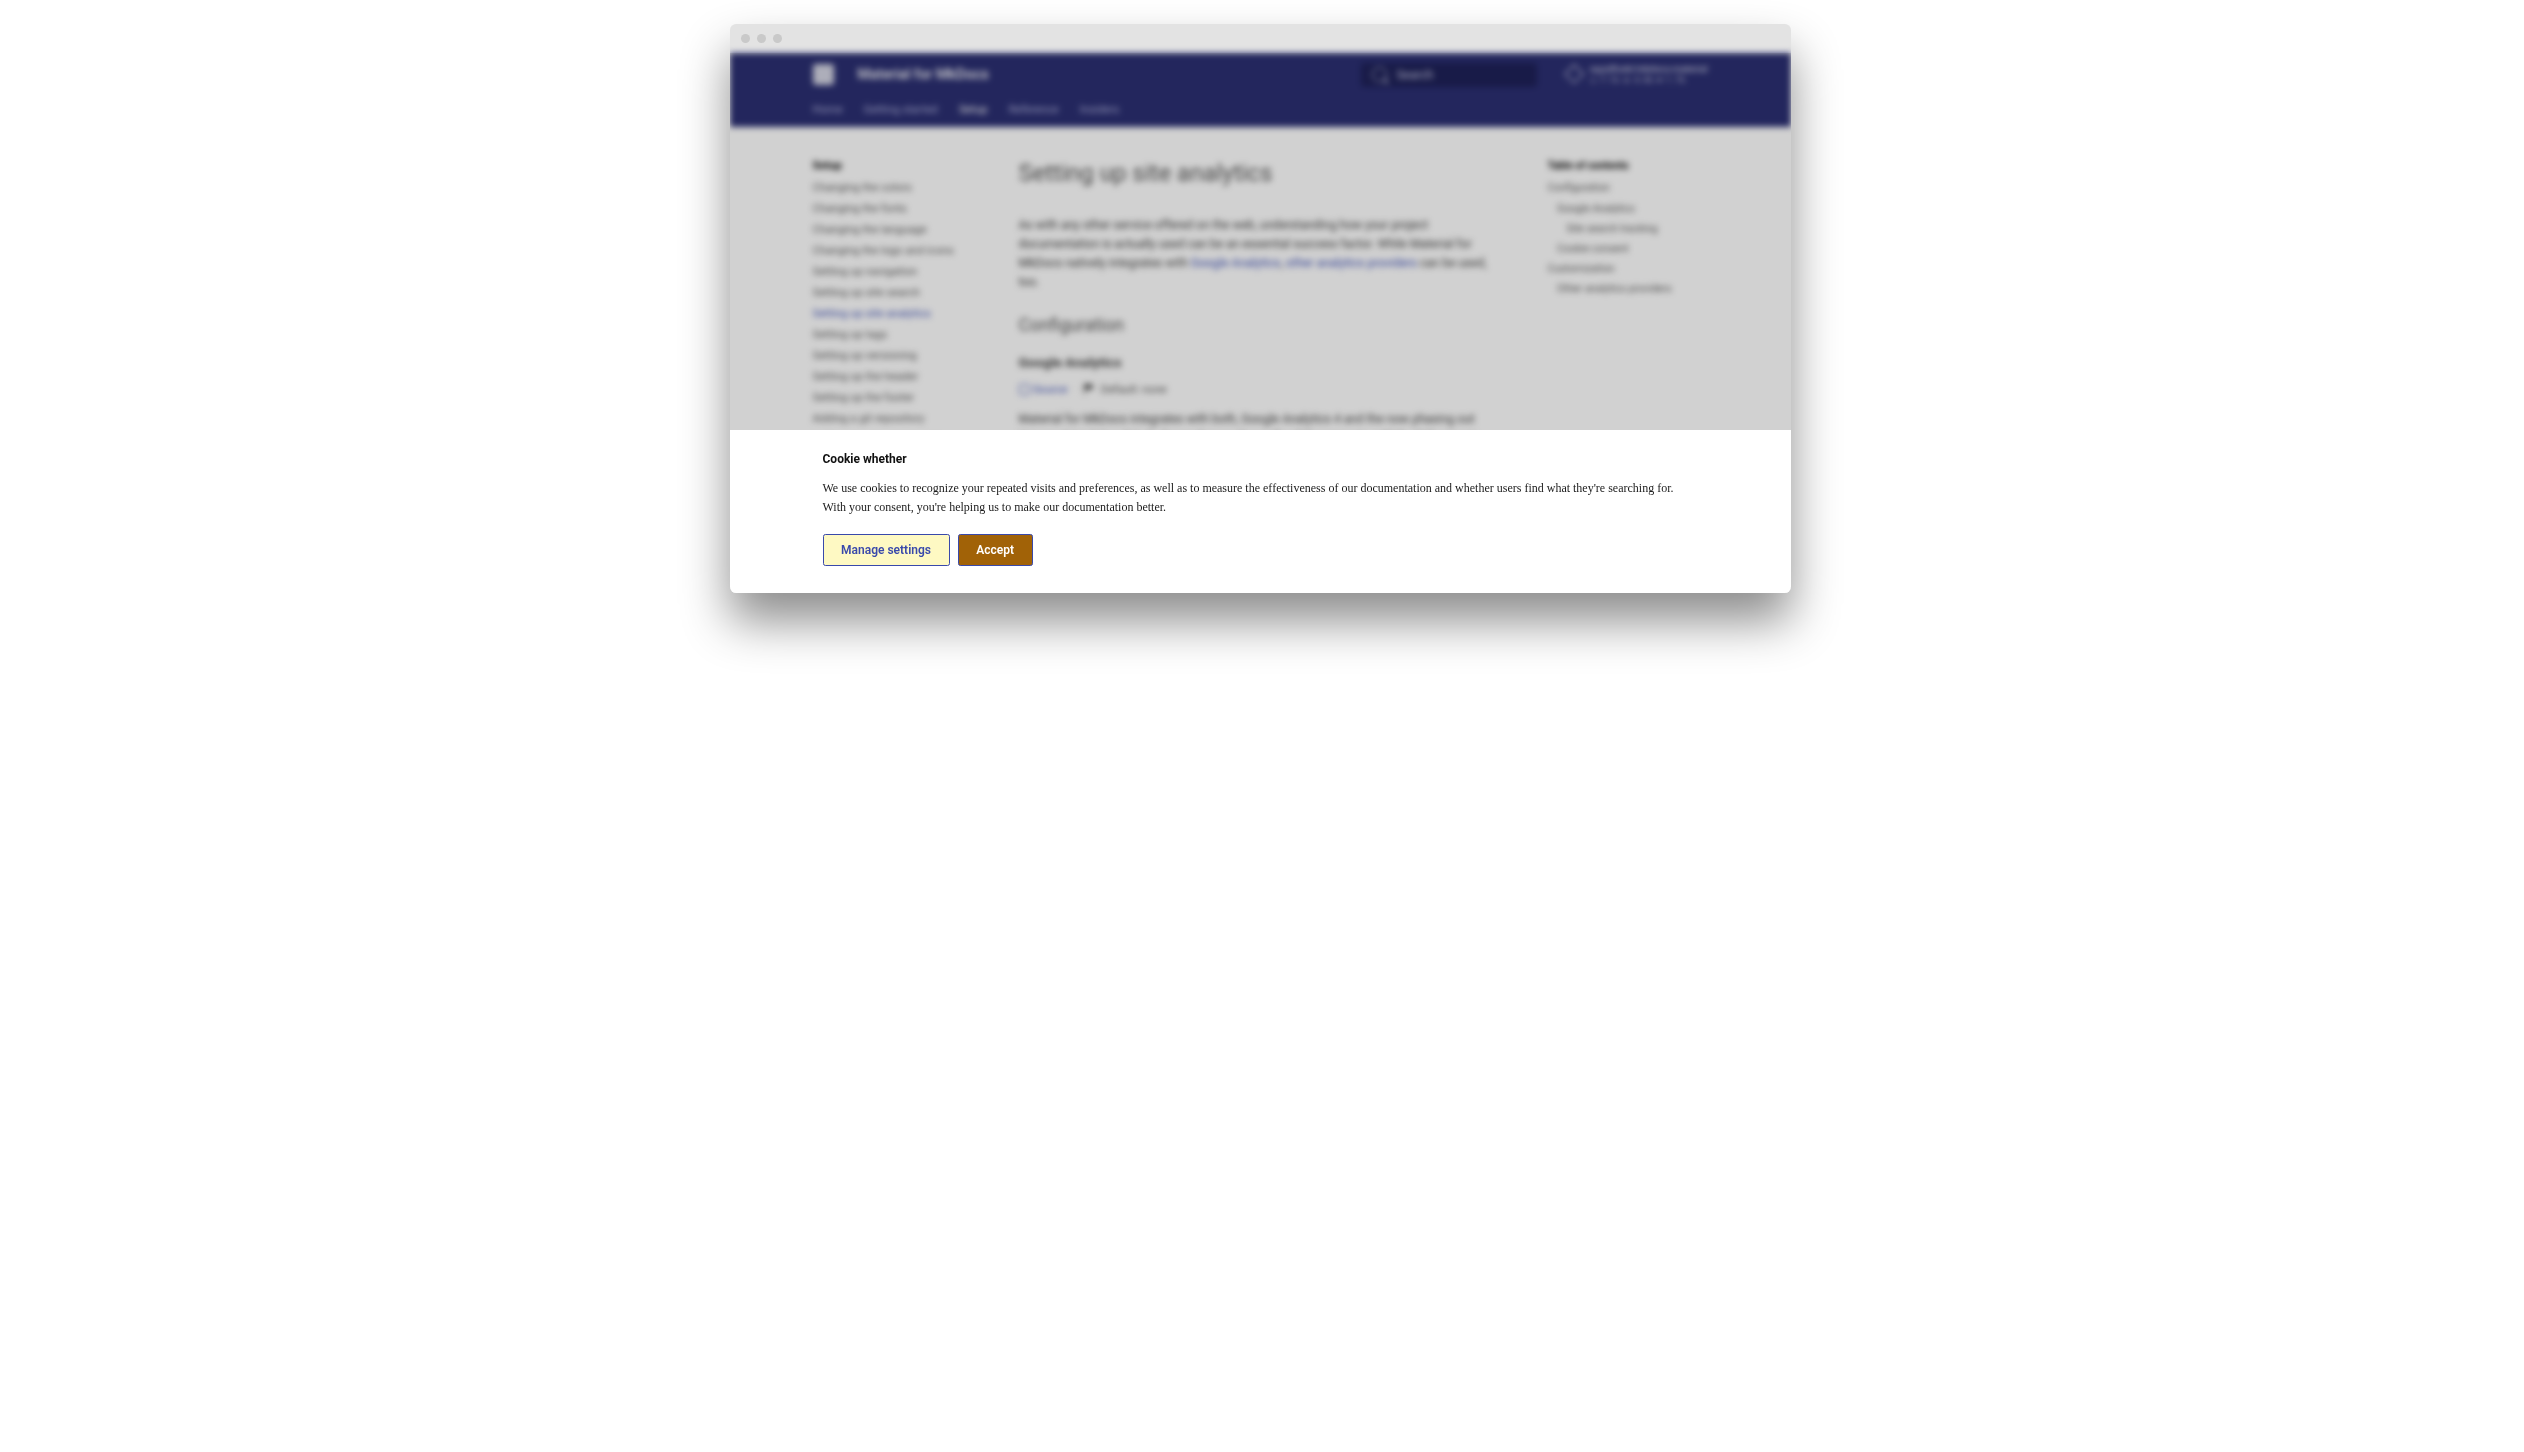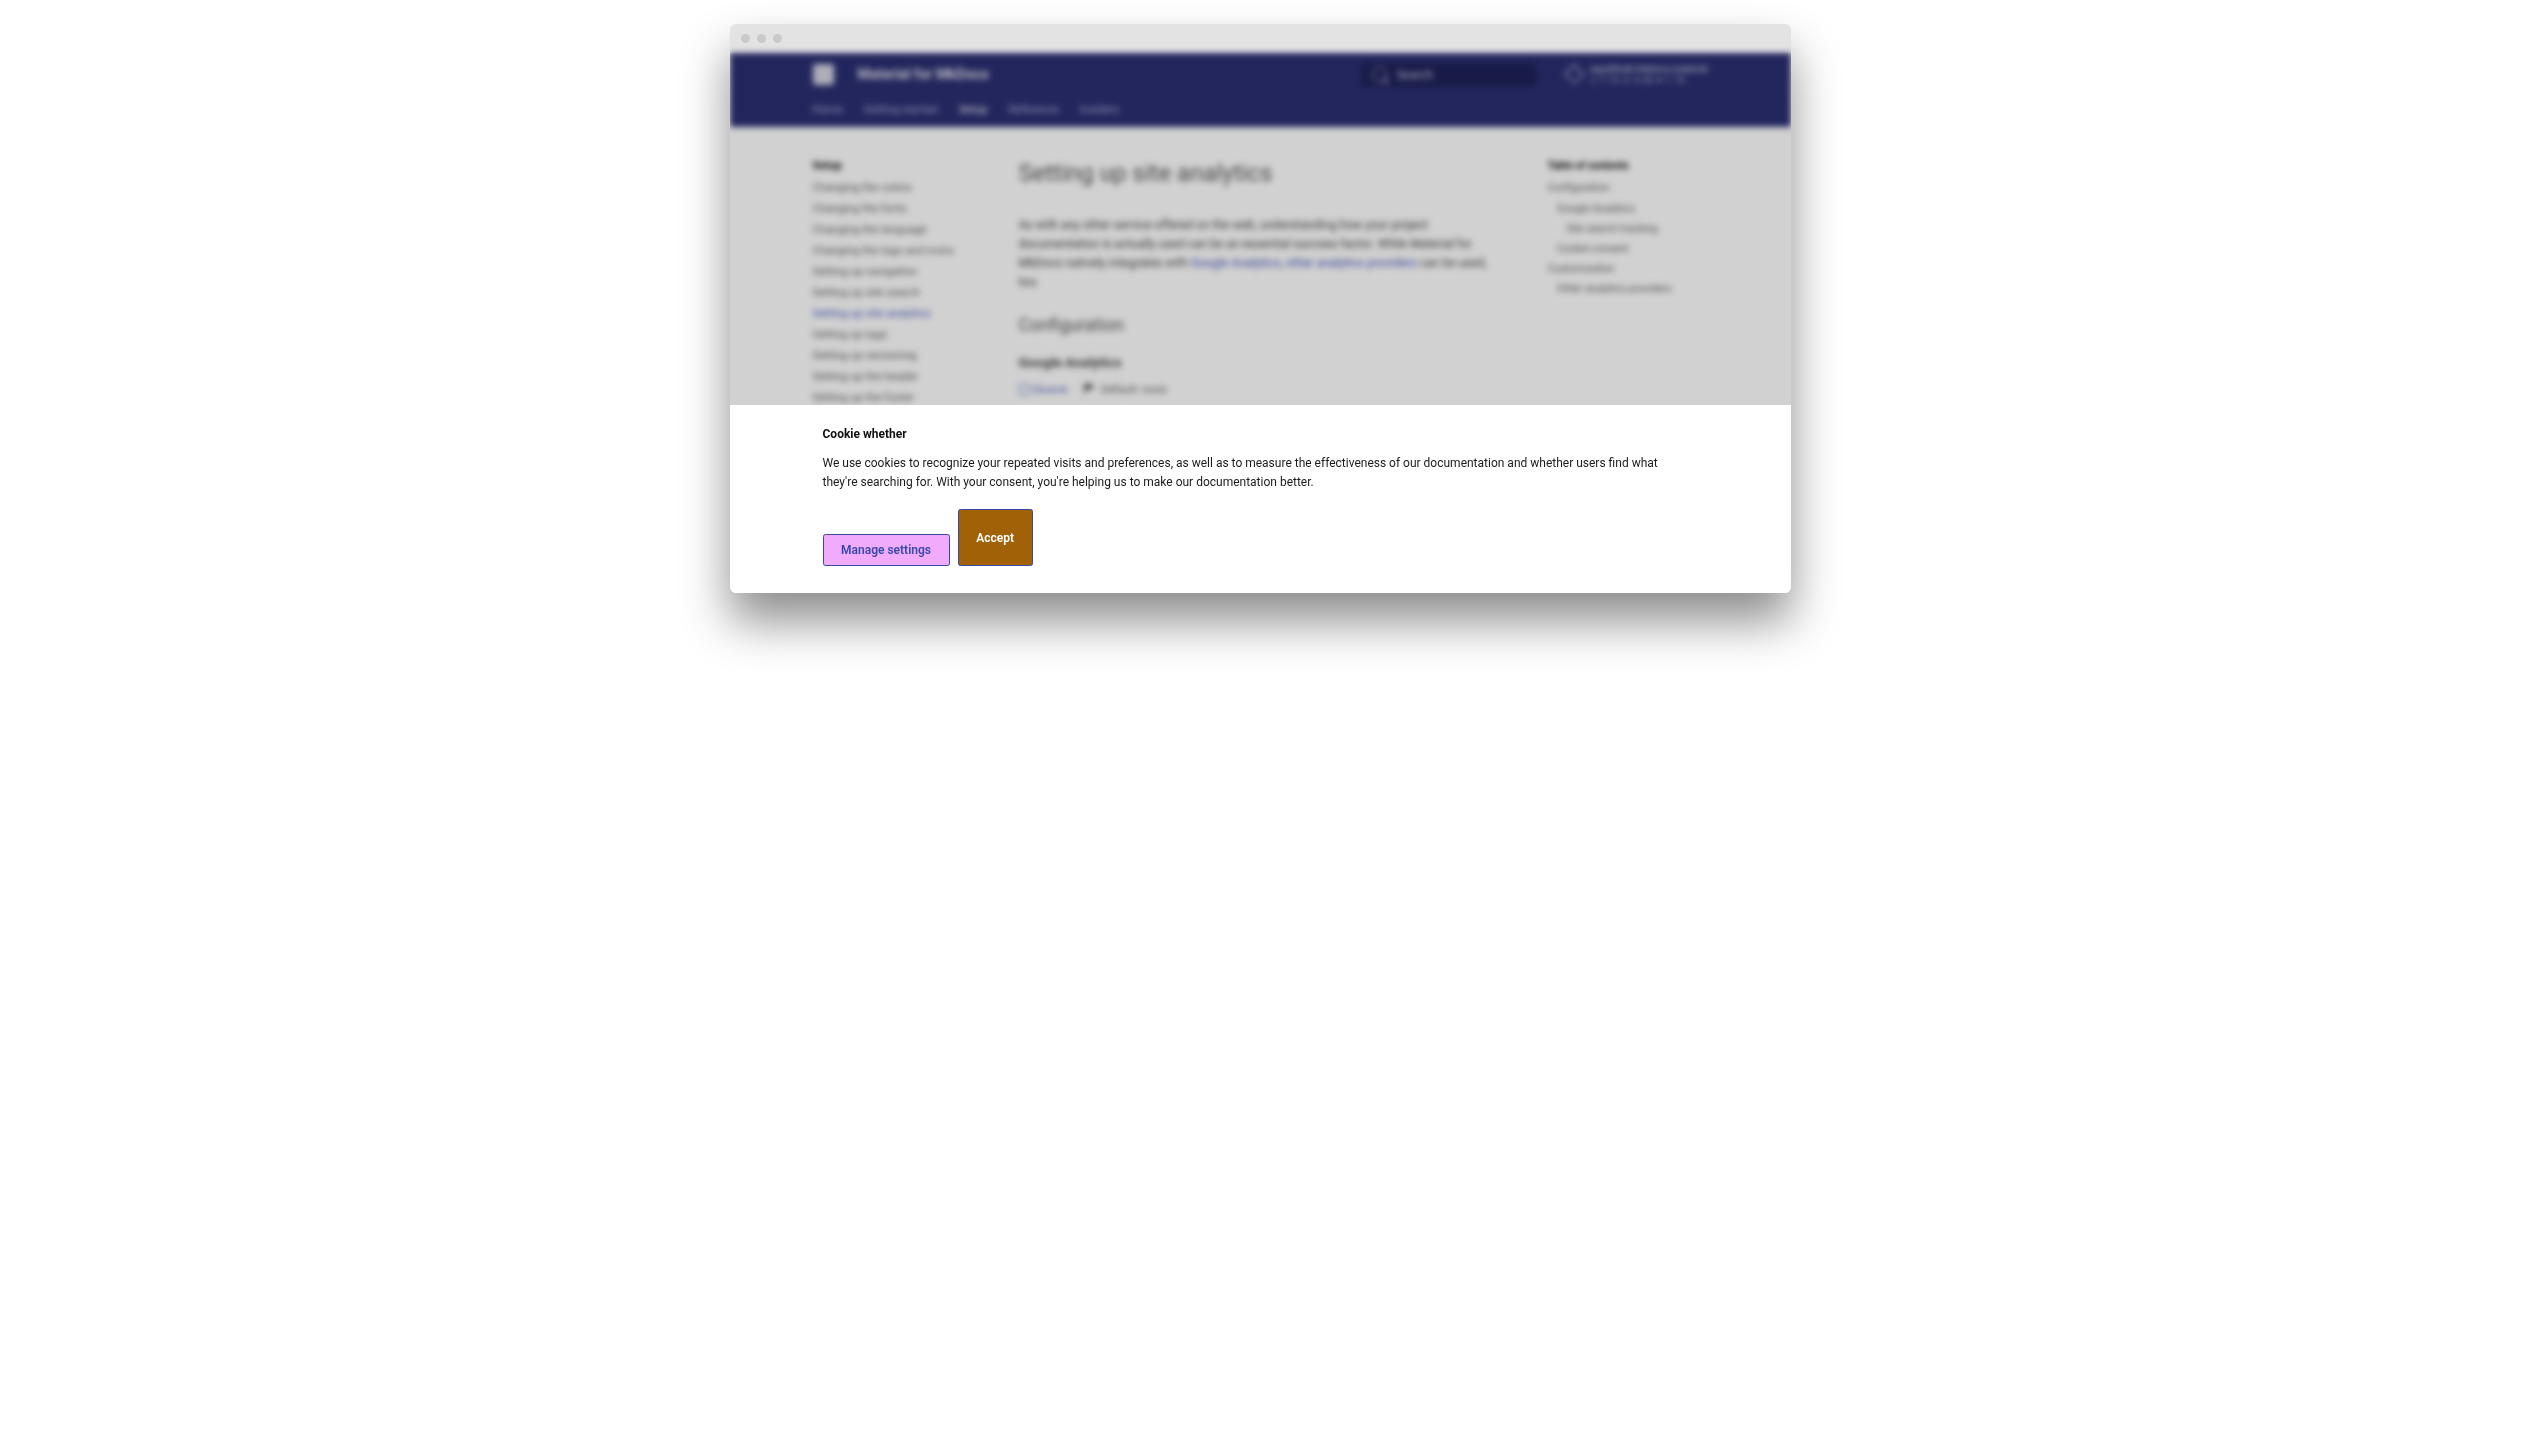--- a/index.html
+++ b/index.html
@@ -169,33 +169,32 @@
   padding: 22.4px 0 27px;
 }
 .consent-inner {
   max-width: 895px;
   margin: 0 auto;
   padding: 0 12.8px 0 0;
   margin-left: 93px;
   margin-right: 93px;
 }
 .consent-title { font-size: 12px; font-weight: 700; margin-bottom: 12.8px; color:#111; }
-.consent-text { font-size: 12px; color: #1b1b1b; line-height: 1.55; margin-bottom: 17.6px; max-width: 863px; }
+.consent-text { font-size: 12px; color: #1b1b1b; line-height: 1.55; margin-bottom: 17.6px; max-width: 863px; font-family: Liberation Serif, serif; }
 .consent-buttons { display: flex; gap: 8px; }
 .btn {
   font-size: 12px; font-weight: 600;
   padding: 8px 17.6px;
   border-radius: 2.4px;
   cursor: pointer;
 }
 .btn-outline {
-  background: #f0abfc;
+  background: #fef9c3;
   color: #3949ab;
   border: 1.2px solid #3949ab;
-  margin-top: 25px;
 }
 .btn-fill {
   background: #a16207;
   color: #fff;
   border: 1.2px solid #3949ab;
 }
 </style>
 </head>
 <body>
 

